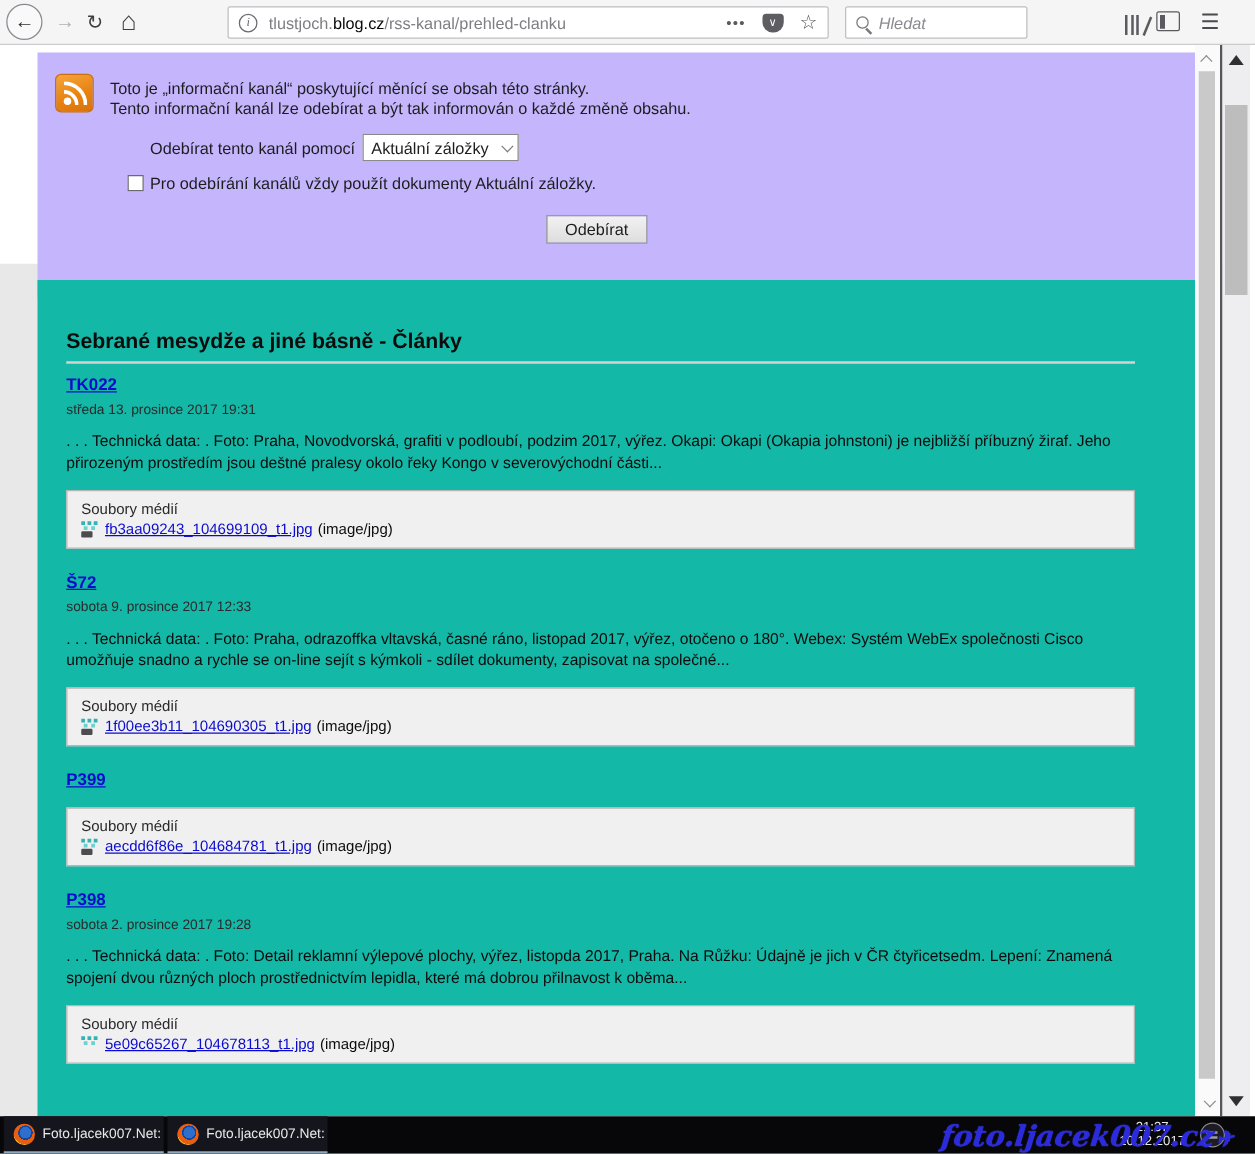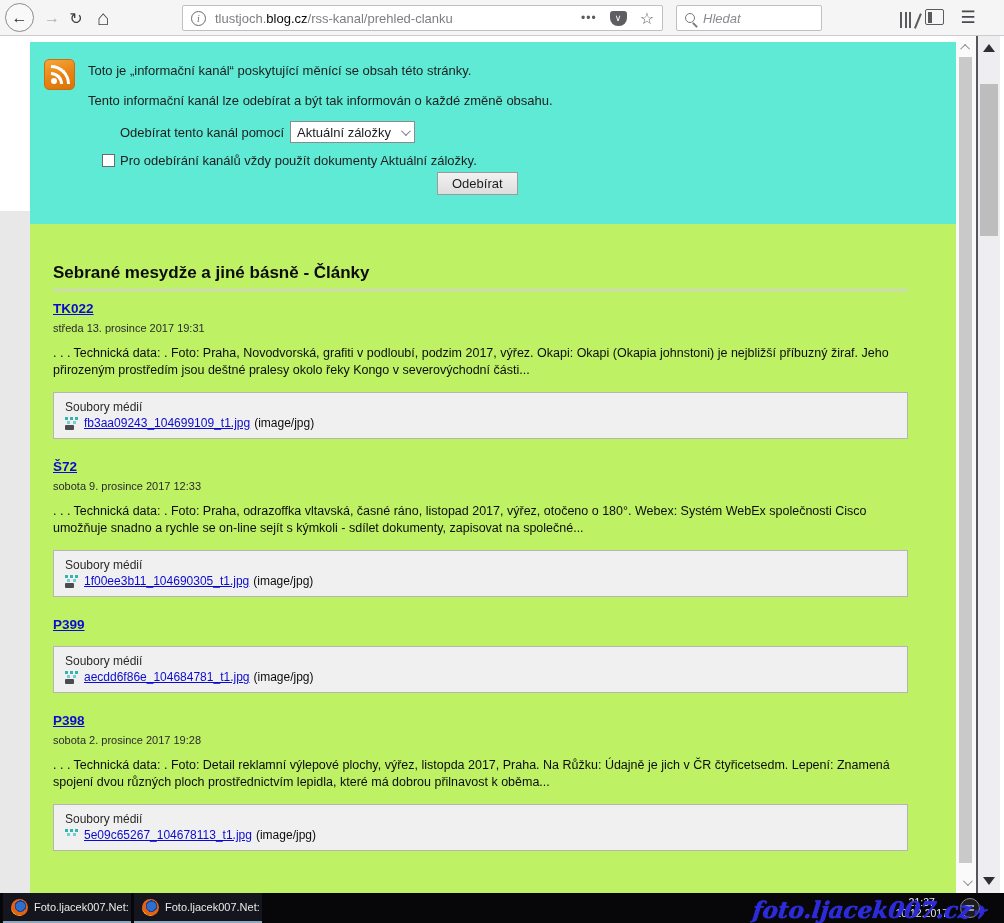--- a/index.html
+++ b/index.html
@@ -39,43 +39,43 @@
   .lib-icon i { display:block; width:2.2px; height:16px; background:#5a5a5f; }
   .lib-icon i:last-child { transform:rotate(22deg); transform-origin:bottom left; }
   .sidebar-icon { left:925px; top:9px; width:19px; height:16px; border:1.7px solid #5a5a5f; border-radius:2px; }
   .sidebar-icon::before { content:""; position:absolute; left:1.5px; top:1.5px; bottom:1.5px; width:4.5px; background:#5a5a5f; }
   .menu-btn { left:955px; top:4px; width:26px; height:27px; font-size:17px; color:#4a4a4f; }
 
   
   .content { position:absolute; left:0; top:36px; width:1004px; height:857px; background:#ffffff; overflow:hidden; }
   .grey-band { position:absolute; left:0; top:175px; width:1004px; height:682px; background:#e8e8e8; }
 
-  .banner { position:absolute; left:30px; top:6px; width:926px; height:196px; background:#5eead4; }
+  .banner { position:absolute; left:30px; top:6px; width:926px; height:196px; background:#c4b5fd; }
   .rss-icon { position:absolute; left:14px; top:17px; width:31px; height:31px; border-radius:5px;
               background:linear-gradient(160deg,#f6a63b 0%,#e88312 55%,#d9730a 100%);
               overflow:hidden; border:1px solid #c96f10; }
   .rss-icon .dot { position:absolute; left:6px; bottom:5px; width:6px; height:6px; border-radius:50%; background:#fff; }
   .rss-icon .w1 { position:absolute; left:6px; bottom:5px; width:12px; height:12px;
                   border:3px solid #fff; border-bottom:none; border-left:none; border-radius:0 14px 0 0; }
   .rss-icon .w2 { position:absolute; left:6px; bottom:5px; width:19px; height:19px;
                   border:3px solid #fff; border-bottom:none; border-left:none; border-radius:0 22px 0 0; }
   .banner-line { margin-left:58px; font-size:13px; color:#1d1d1f; line-height:16px; }
   .banner-line.first { padding-top:21px; }
-  .banner-line.second { margin-top:14px; }
+  .banner-line.second { }
   .sub-row { margin-left:90px; margin-top:12px; display:flex; align-items:center; font-size:13px; color:#1d1d1f; }
   .handler-select { margin-left:6px; height:22px; min-width:106px; background:#fff; border:1px solid #8a8a8f;
                     display:inline-flex; align-items:center; padding:0 6px; font-size:13px; color:#1d1d1f; }
   .sel-chevron { margin-left:10px; width:7px; height:7px; border-right:1.6px solid #7a7a80;
                  border-bottom:1.6px solid #7a7a80; transform:rotate(45deg) translateY(-2px); }
   .chk-row { margin-left:72px; margin-top:10px; display:flex; align-items:center; font-size:13px; color:#1d1d1f; }
   .checkbox { width:13px; height:13px; border:1px solid #6a6a70; background:#fff; margin-right:5px; flex:0 0 auto; }
   .subscribe-btn { position:absolute; left:407px; top:130px; height:23px; padding:0 14px; font-size:13px;
                    color:#1d1d1f; background:linear-gradient(#f2f2f2,#dddddd); border:1px solid #9b9b9b; }
 
-  .panel { position:absolute; left:30px; top:188px; width:926px; height:669px; background:#bef264;
+  .panel { position:absolute; left:30px; top:188px; width:926px; height:669px; background:#14b8a6;
            padding:38px 48px 0 23px; overflow:hidden; }
   .feed-title { font-size:17px; font-weight:bold; color:#0c0c0d; line-height:21px;
                 padding-bottom:6px; border-bottom:2px solid #d2d2d2; }
   .article { margin-top:18px; }
   .article.first { margin-top:8px; }
   .article-title a, .article-title { font-size:13.5px; font-weight:bold; color:#0b0bcf;
                 text-decoration:underline; line-height:15px; display:inline-block; }
   .article-date { margin-top:5px; font-size:11px; color:#2a2a2c; line-height:13px; }
   .article-desc { margin-top:10px; font-size:12.5px; color:#0c0c0d; line-height:17px; }
   .media-box { margin-top:13px; border:1px solid #b5b5b5; background:#f0f0f0; padding:7px 11px 7px; }

